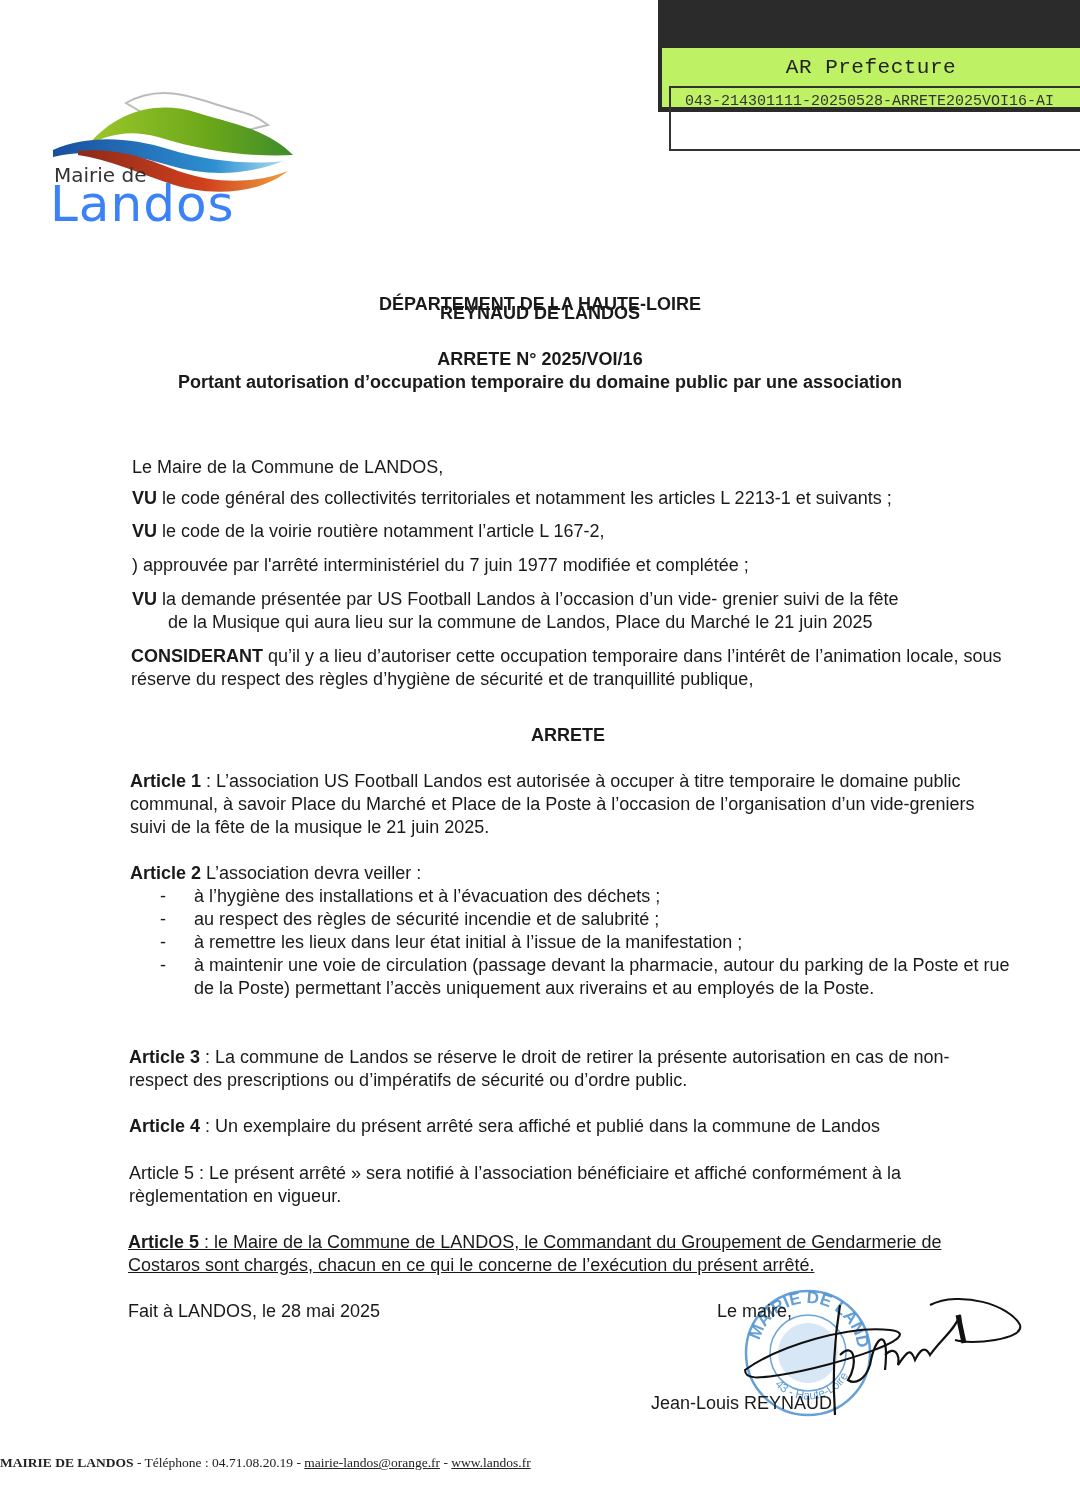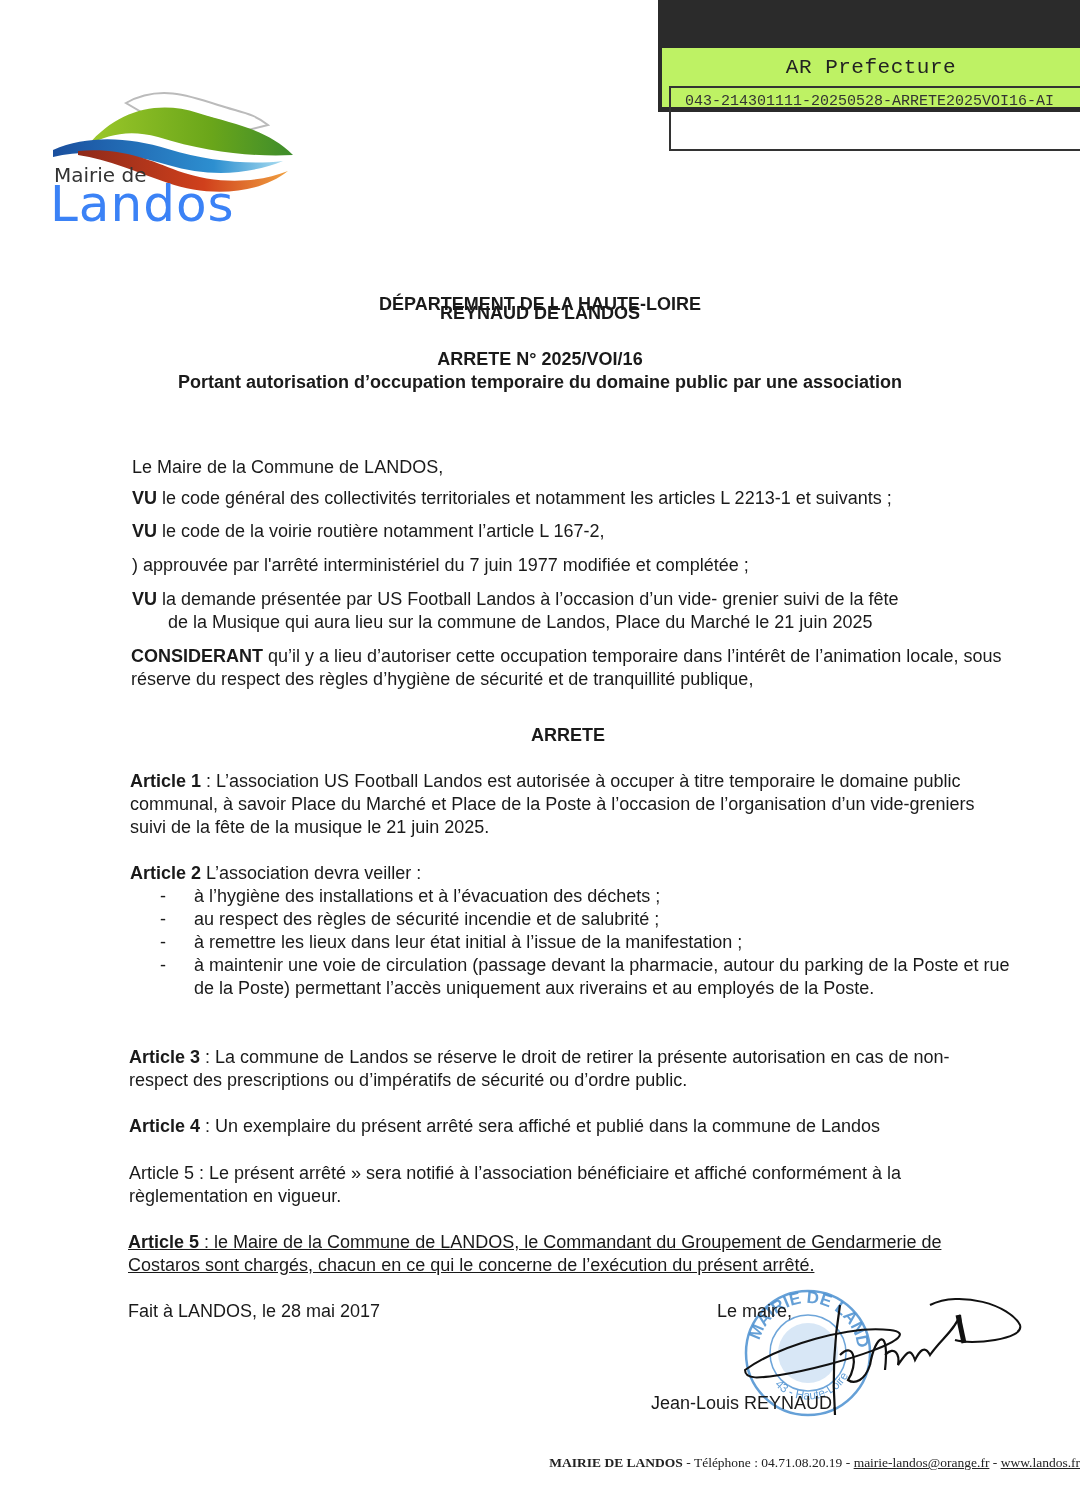--- a/index.html
+++ b/index.html
@@ -19,21 +19,21 @@
   .p { position: absolute; font-size: 18px; line-height: 23px; color: #1a1a1a; }
   .p b { font-weight: bold; }
   .dash-list { position: absolute; left: 160px; top: 885px; width: 850px; font-size: 18px; line-height: 23px; }
   .dash-item { display: flex; }
   .dash { width: 34px; flex: none; }
   .dash-text { flex: 1; }
 
   .seal { position: absolute; left: 738px; top: 1283px; width: 140px; height: 140px; }
   .signature { position: absolute; left: 740px; top: 1285px; width: 290px; height: 150px; }
 
-  .footer { position: absolute; top: 1455px; left: 0; width: 1080px; text-align: right; font-family: "Liberation Serif", serif; font-size: 13.5px; color: #222; }
+  .footer { position: absolute; top: 1455px; left: 0; width: 1080px; text-align: left; font-family: "Liberation Serif", serif; font-size: 13.5px; color: #222; }
   .footer a { color: #222; text-decoration: underline; }
   .footer b { font-weight: bold; }
 </style>
 </head>
 <body>
 
 <div class="stamp">
   <div class="stamp-inner">
     <div class="stamp-title">AR Prefecture</div>
     <div class="stamp-box">
@@ -124,21 +124,21 @@
 <div class="p" style="left:129px; top:1115px; width:878px;">
   <b>Article 4</b><span> : Un exemplaire du présent arrêté sera affiché et publié dans la commune de Landos</span>
 </div>
 <div class="p" style="left:129px; top:1162px; width:878px;">
   <span>Article 5 : Le présent arrêté » sera notifié à l’association bénéficiaire et affiché conformément à la règlementation en vigueur.</span>
 </div>
 <div class="p" style="left:128px; top:1231px; width:880px;text-decoration:underline;">
   <b>Article 5</b><span> : le Maire de la Commune de LANDOS, le Commandant du Groupement de Gendarmerie de Costaros sont chargés, chacun en ce qui le concerne de l’exécution du présent arrêté.</span>
 </div>
 
-<div class="p" style="left:128px; top:1300px;">Fait à LANDOS, le 28 mai 2017</div>
+<div class="p" style="left:128px; top:1300px;">Fait à LANDOS, le 28 mai 2025</div>
 
 <svg class="seal" viewBox="0 0 140 140">
   <defs>
     <path id="sealArcTop" d="M20 70 A50 50 0 0 1 120 70"></path>
     <path id="sealArcBot" d="M25 80 A46 46 0 0 0 115 80"></path>
   </defs>
   <circle cx="70" cy="70" r="62" fill="none" stroke="#4a8fd0" stroke-width="2.5" opacity="0.85"></circle>
   <circle cx="70" cy="70" r="38" fill="none" stroke="#4a8fd0" stroke-width="1.5" opacity="0.8"></circle>
   <circle cx="70" cy="70" r="30" fill="#a9c9ea" opacity="0.45"></circle>
   <text font-family="Liberation Sans, sans-serif" font-size="17" font-weight="bold" fill="#4a8fd0" opacity="0.85"><textPath href="#sealArcTop" startOffset="8%">MAIRIE DE LANDOS</textPath></text>

